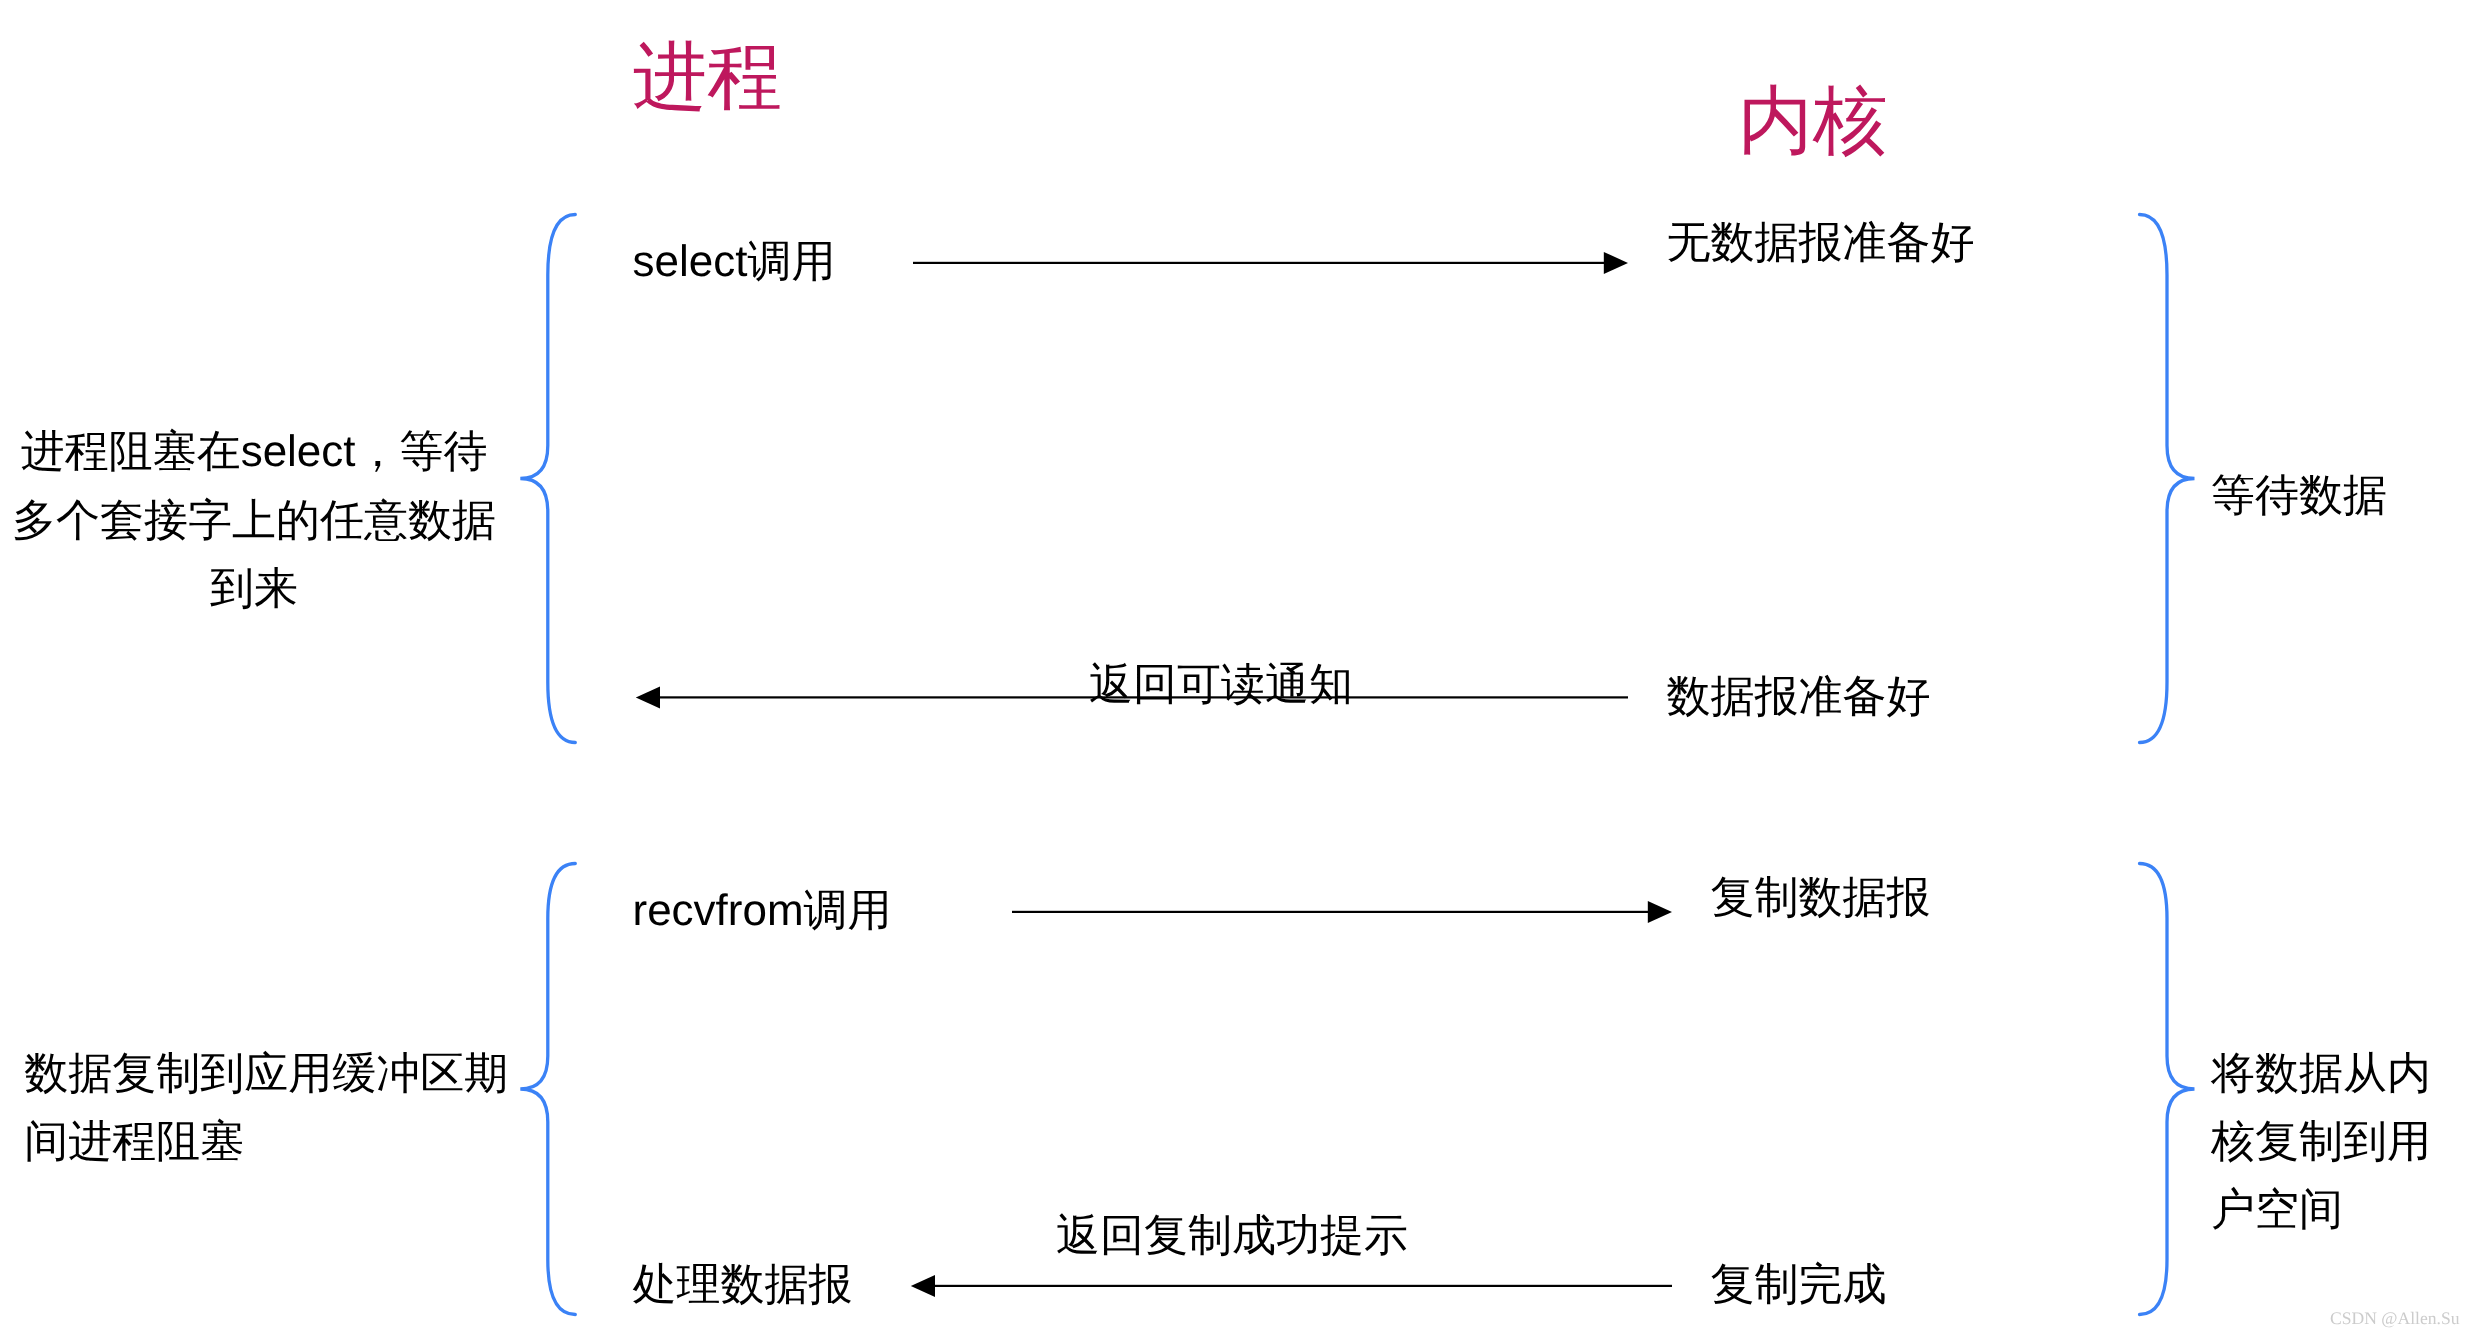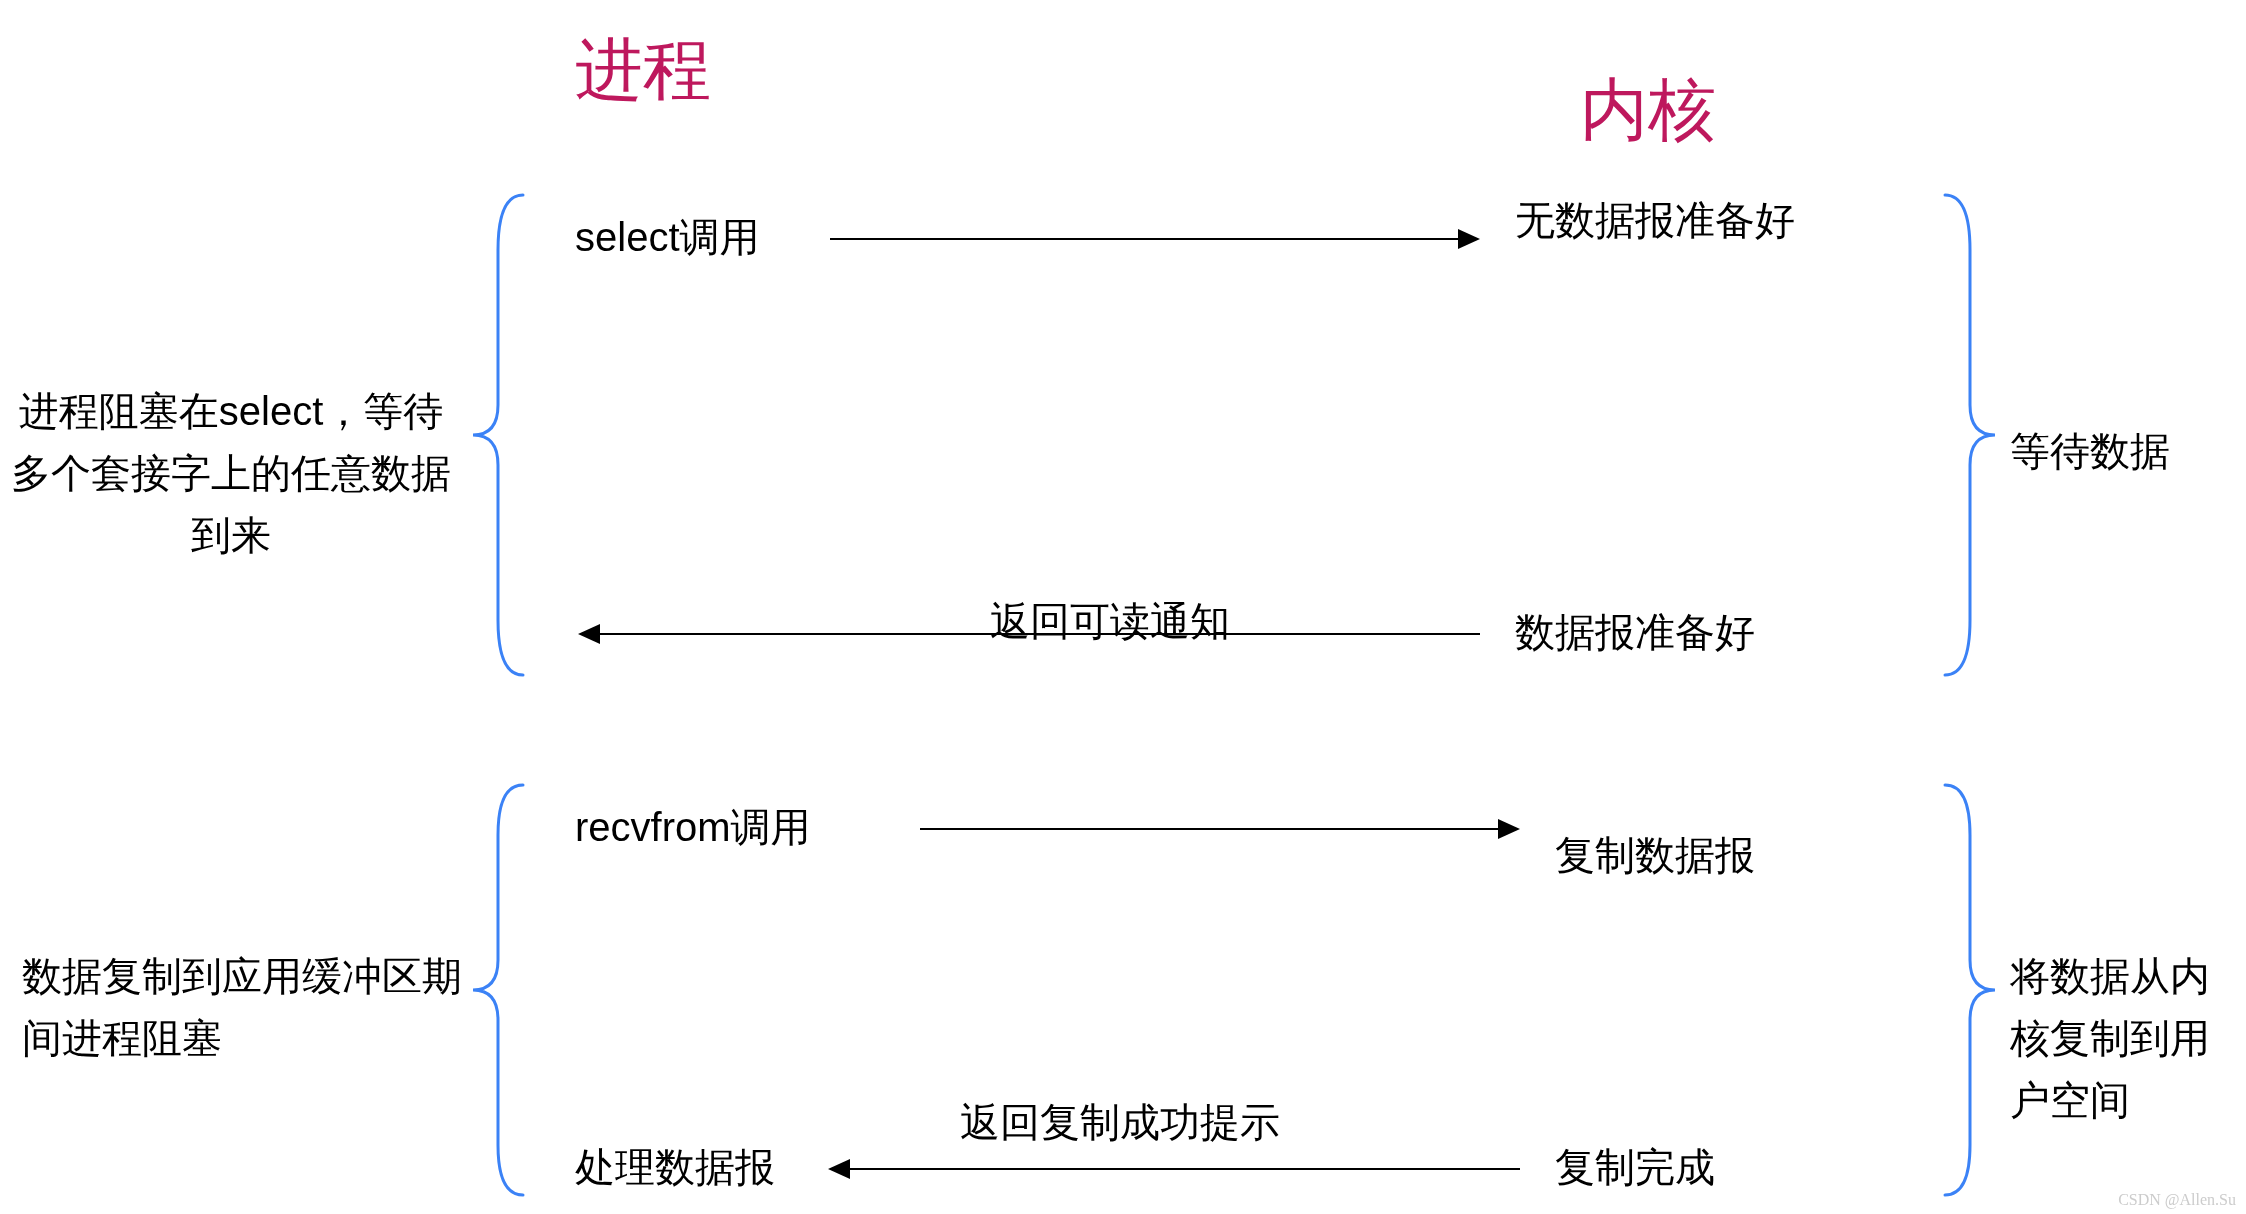--- a/index.html
+++ b/index.html
@@ -111,21 +111,21 @@
 <div class="node" style="left:1515px; top:605px;">数据报准备好</div>
 
 <div class="arrow-line" style="left:830px; top:238px; width:630px;"></div>
 <div class="arrow-head-right" style="left:1458px; top:229px;"></div>
 
 <div class="arrow-label" style="left:990px; top:560px;margin-top:34px;">返回可读通知</div>
 <div class="arrow-line" style="left:600px; top:633px; width:880px;"></div>
 <div class="arrow-head-left" style="left:578px; top:624px;"></div>
 
 <div class="node" style="left:575px; top:800px;">recvfrom调用</div>
-<div class="node" style="left:1555px; top:828px;">复制数据报</div>
+<div class="node" style="left:1555px; top:788px;">复制数据报</div>
 <div class="node" style="left:575px; top:1140px;">处理数据报</div>
 <div class="node" style="left:1555px; top:1140px;">复制完成</div>
 
 <div class="arrow-line" style="left:920px; top:828px; width:580px;"></div>
 <div class="arrow-head-right" style="left:1498px; top:819px;"></div>
 
 <div class="arrow-label" style="left:960px; top:1095px;font-family:Liberation Serif, serif;">返回复制成功提示</div>
 <div class="arrow-line" style="left:850px; top:1168px; width:670px;"></div>
 <div class="arrow-head-left" style="left:828px; top:1159px;"></div>
 

